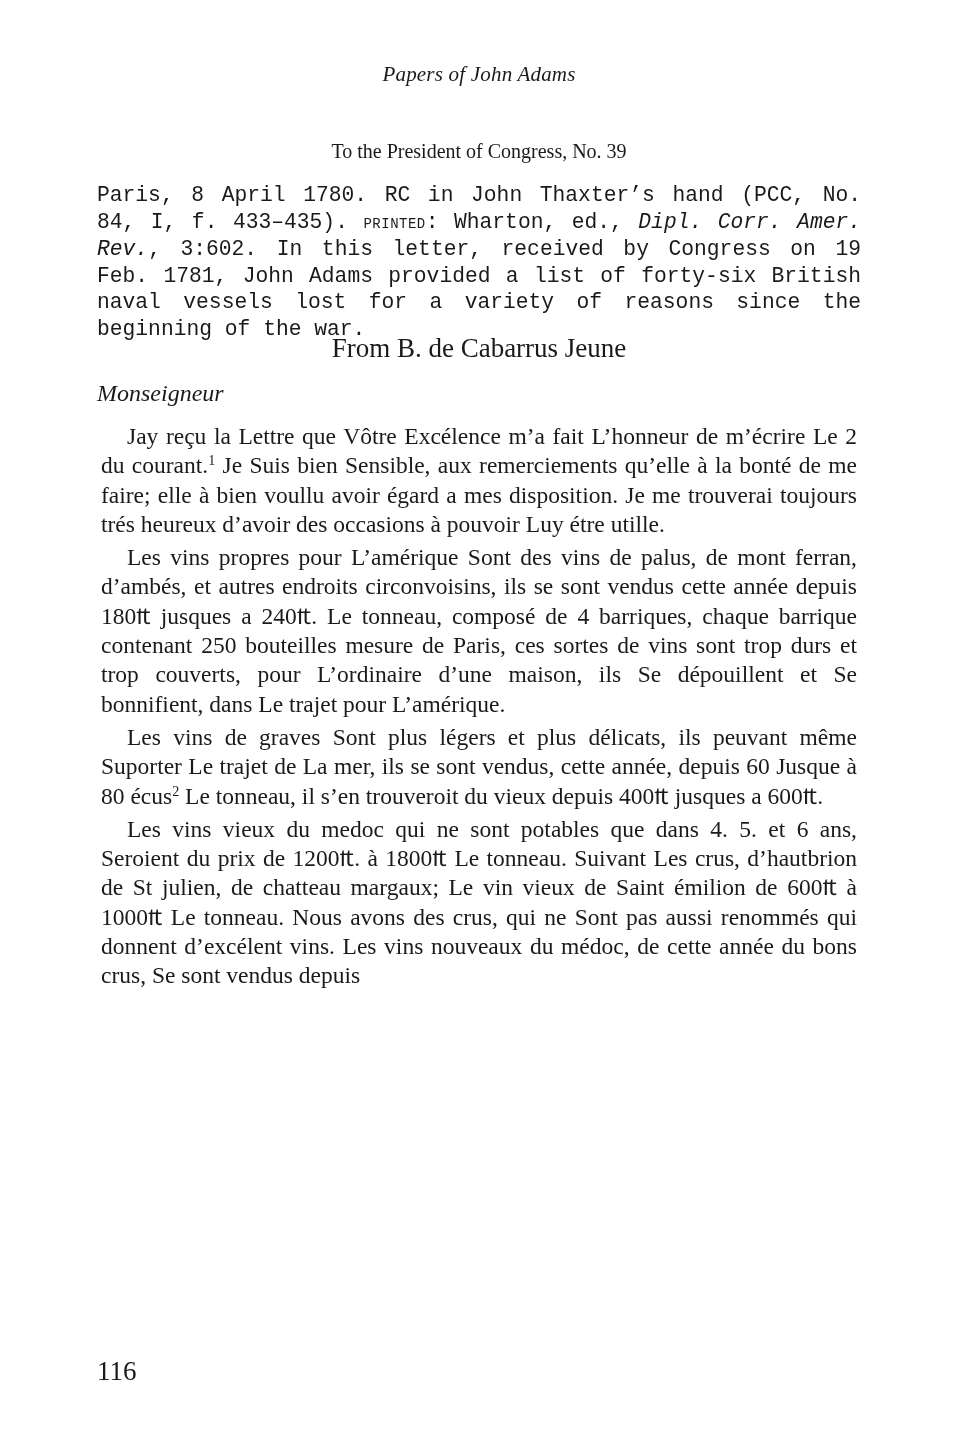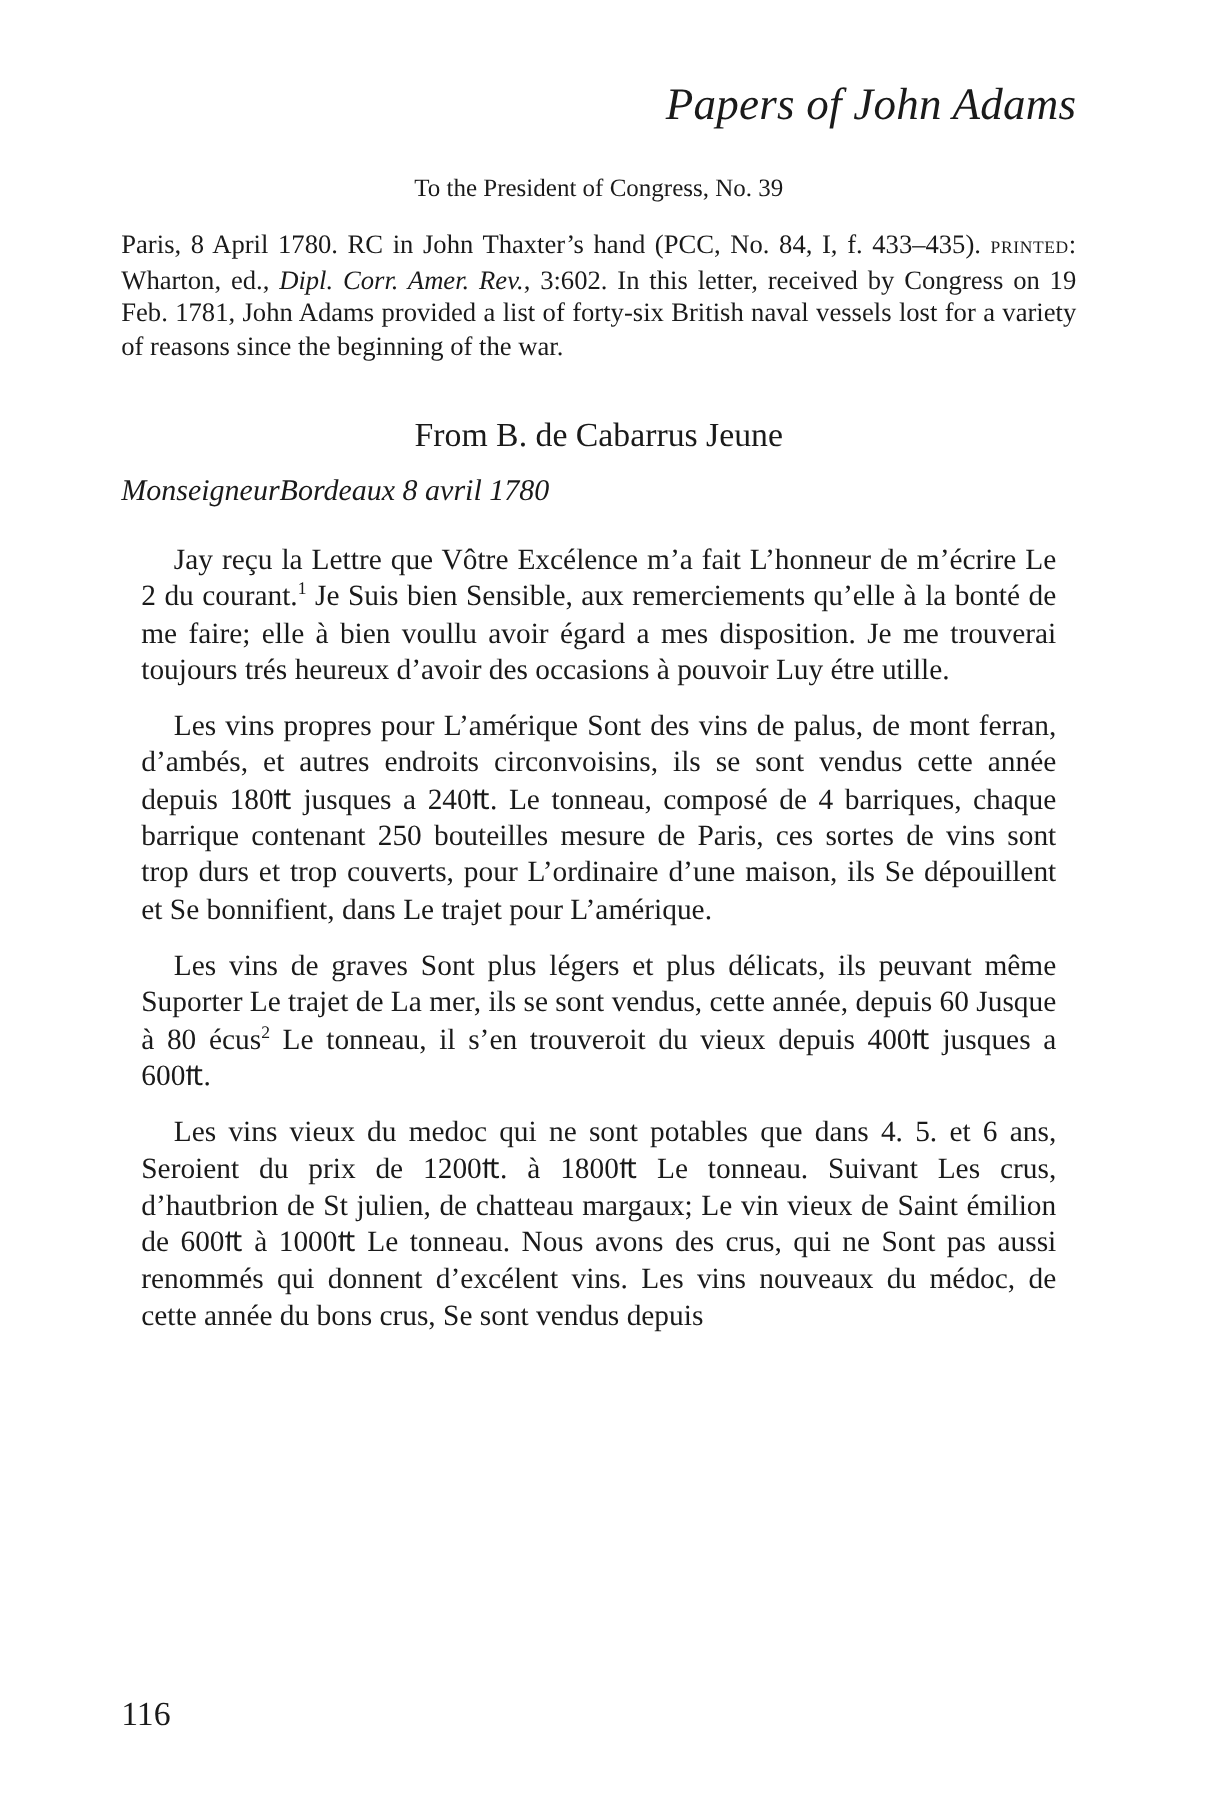--- a/index.html
+++ b/index.html
@@ -19,43 +19,44 @@
       position: absolute;
       left: 97px;
       top: 0;
       width: 764px;
     }
     .running-head {
       position: absolute;
       top: 62px;
       left: 0;
       width: 764px;
-      text-align: right;
+      text-align: center;
       font-style: italic;
-      font-size: 36px;
+      font-size: 21px;
       letter-spacing: 0.2px;
     }
     .doc-title-1 {
       position: absolute;
       top: 140px;
       left: 0;
       width: 764px;
       text-align: center;
       font-size: 20px;
     }
     .note-block {
       position: absolute;
       top: 182px;
       left: 0;
       width: 764px;
       font-size: 21.3px;
       line-height: 26.6px;
       text-align: justify;
       text-indent: 0;
       hyphens: manual;
+      font-family: Liberation Mono, monospace;
     }
     .note-block .sc {
       font-variant: small-caps;
       font-size: 0.92em;
       letter-spacing: 0.5px;
     }
     .note-block i { font-style: italic; }
     .doc-title-2 {
       position: absolute;
       top: 333px;
@@ -76,21 +77,21 @@
     .letter-body {
       position: absolute;
       top: 418px;
       left: 0;
       width: 764px;
       font-size: 23.5px;
       line-height: 29.3px;
       text-align: justify;
     }
     .letter-body p {
-      margin: 16px;
+      margin: 4px;
       text-indent: 26px;
     }
     sup.fn {
       font-size: 0.6em;
       vertical-align: 0.6em;
       line-height: 0;
     }
     .folio {
       position: absolute;
       top: 1356px;
@@ -108,21 +109,20 @@
   <div class="running-head">Papers of John Adams</div>
 
   <div class="doc-title-1">To the President of Congress, No. 39</div>
 
   <div class="note-block"><span>Paris, 8 April 1780. RC in John Thaxter’s hand (PCC, No. 84, I, f. 433–435). </span><span class="sc">printed</span><span>: Wharton, ed., </span><i>Dipl. Corr. Amer. Rev.</i><span>, 3:602. In this letter, received by Congress on 19 Feb. 1781, John Adams provided a list of forty-six British naval vessels lost for a variety of reasons since the beginning of the war.</span></div>
 
   <div class="doc-title-2">From B. de Cabarrus Jeune</div>
 
   <div class="salutation-row">
     <span>Monseigneur</span>
-    <span>Bordeaux 8 avril 1780</span>
   </div>
 
   <div class="letter-body">
     <p><span>Jay reçu la Lettre que Vôtre Excélence m’a fait L’honneur de m’écrire Le 2 du courant.</span><sup class="fn">1</sup><span> Je Suis bien Sensible, aux remerciements qu’elle à la bonté de me faire; elle à bien voullu avoir égard a mes disposition. Je me trouverai toujours trés heureux d’avoir des occa­sions à pouvoir Luy étre utille.</span></p>
     <p>Les vins propres pour L’amérique Sont des vins de palus, de mont ferran, d’ambés, et autres endroits circonvoisins, ils se sont vendus cette année depuis 180₶ jusques a 240₶. Le tonneau, composé de 4 barriques, chaque barrique contenant 250 bouteilles mesure de Paris, ces sortes de vins sont trop durs et trop couverts, pour L’ordinaire d’une maison, ils Se dépouillent et Se bonnifient, dans Le trajet pour L’amérique.</p>
     <p><span>Les vins de graves Sont plus légers et plus délicats, ils peuvant même Suporter Le trajet de La mer, ils se sont vendus, cette année, depuis 60 Jusque à 80 écus</span><sup class="fn">2</sup><span> Le tonneau, il s’en trouveroit du vieux depuis 400₶ jusques a 600₶.</span></p>
     <p>Les vins vieux du medoc qui ne sont potables que dans 4. 5. et 6 ans, Seroient du prix de 1200₶. à 1800₶ Le tonneau. Suivant Les crus, d’hautbrion de St julien, de chatteau margaux; Le vin vieux de Saint émilion de 600₶ à 1000₶ Le tonneau. Nous avons des crus, qui ne Sont pas aussi renommés qui donnent d’excélent vins. Les vins nou­veaux du médoc, de cette année du bons crus, Se sont vendus depuis</p>
   </div>
 
   <div class="folio">116</div>

